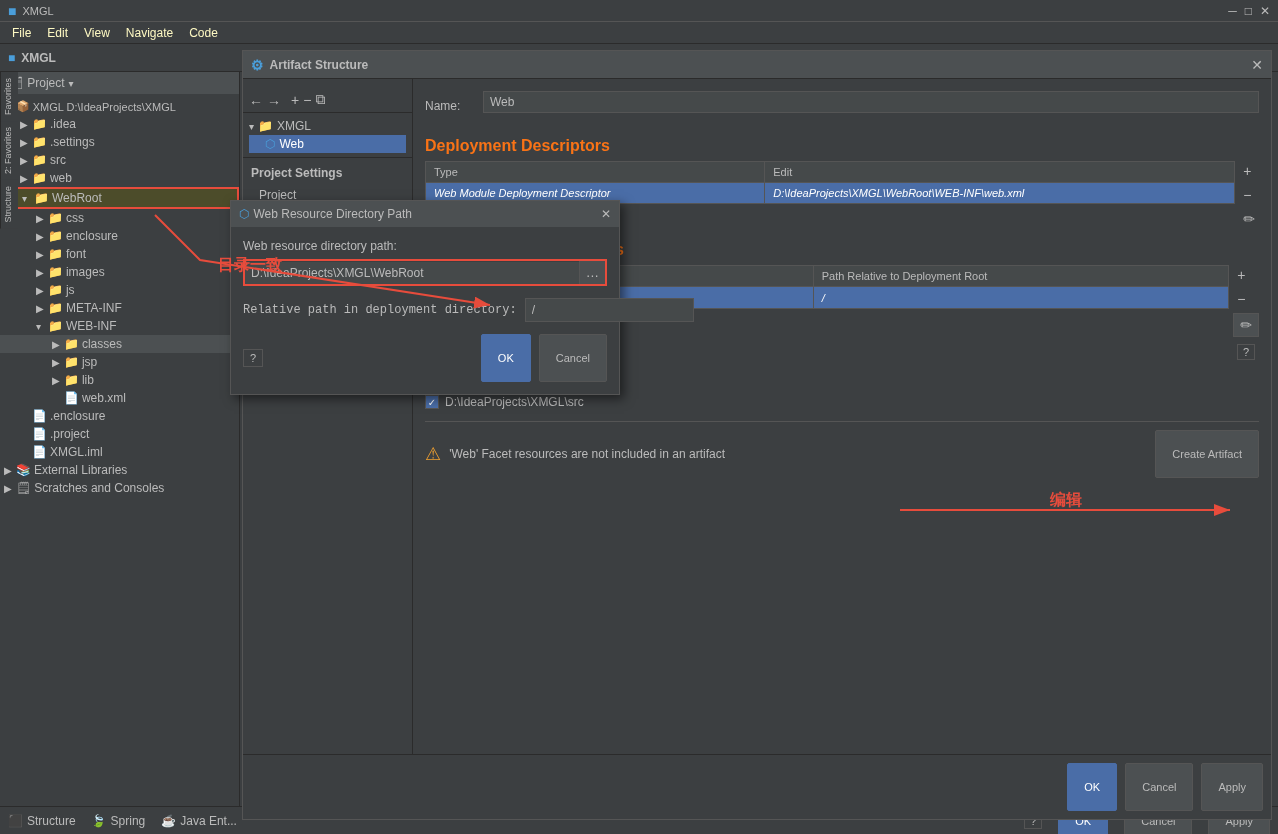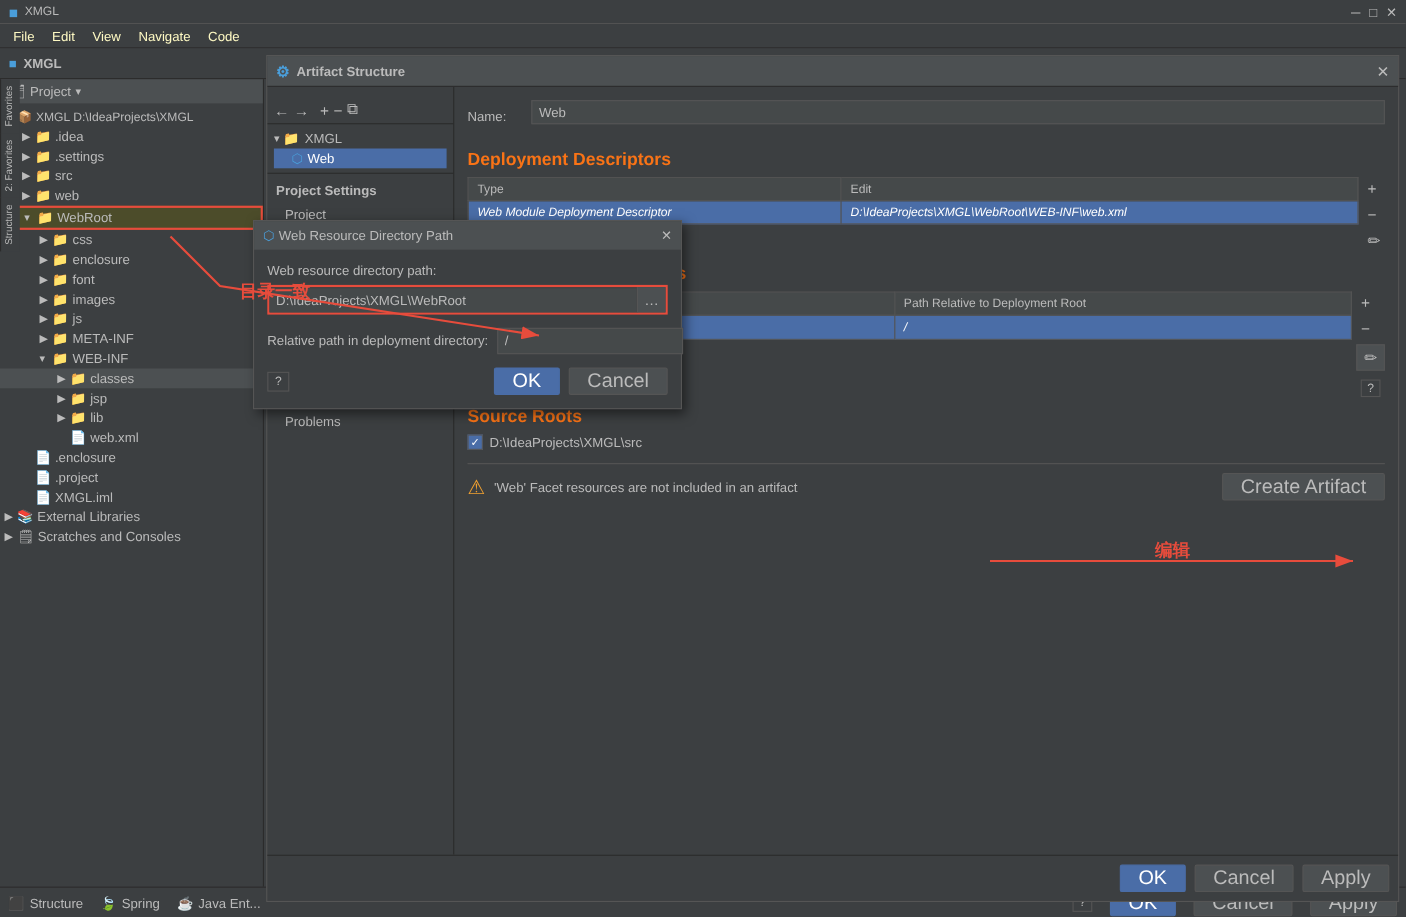--- a/index.html
+++ b/index.html
@@ -235,22 +235,22 @@
     }
     .action-btn {
       font-size: 14px;
       color: #bbb;
       cursor: pointer;
       padding: 2px 4px;
     }
 
     
     .btn {
-      padding: 1px 16px;
-      font-size: 18px;
+      padding: 17px 16px;
+      font-size: 11px;
       border: 1px solid #555;
       background: #4c5052;
       color: #bbb;
       cursor: pointer;
       border-radius: 2px;
     }
     .btn.primary {
       background: #4a6da7;
       border-color: #4a6da7;
       color: #fff;
@@ -316,20 +316,21 @@
     .wrd-rel-row {
       display: flex;
       align-items: center;
       gap: 8px;
       margin-bottom: 12px;
     }
     .wrd-rel-label {
       font-size: 12px;
       color: #bbb;
       white-space: nowrap;
+      font-family: Liberation Mono, monospace;
     }
     .wrd-rel-input {
       flex: 1;
       background: #45494a;
       border: 1px solid #555;
       color: #bbb;
       font-size: 12px;
       padding: 4px 6px;
       outline: none;
     }

